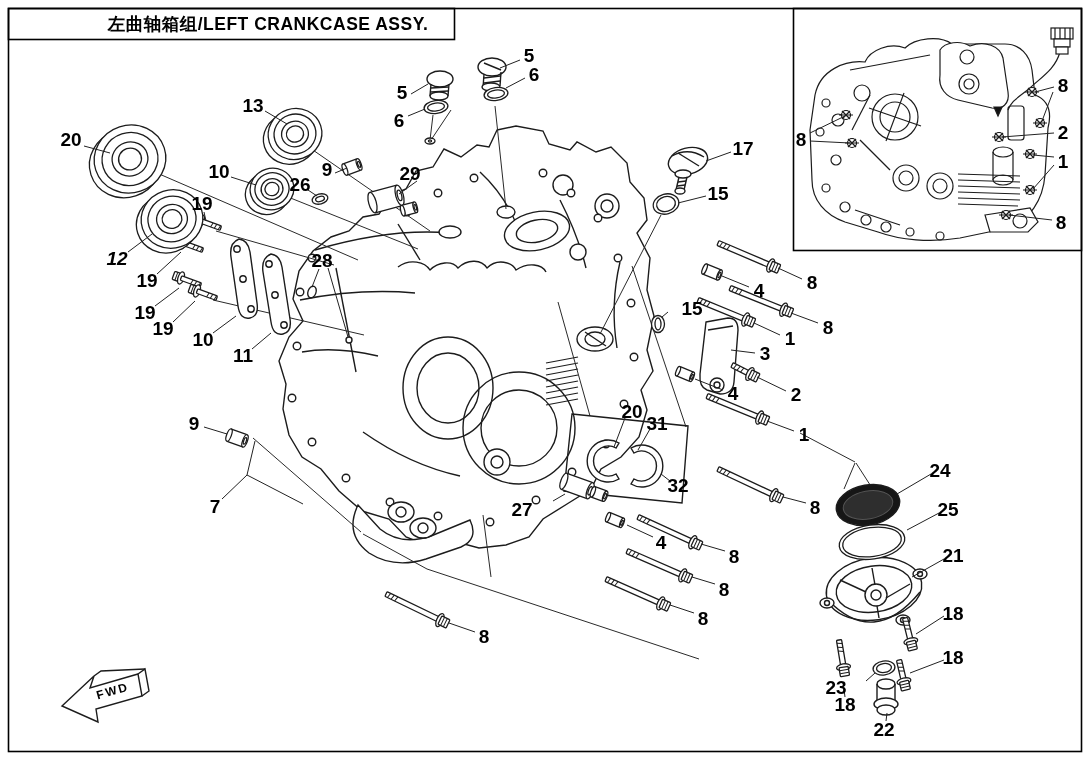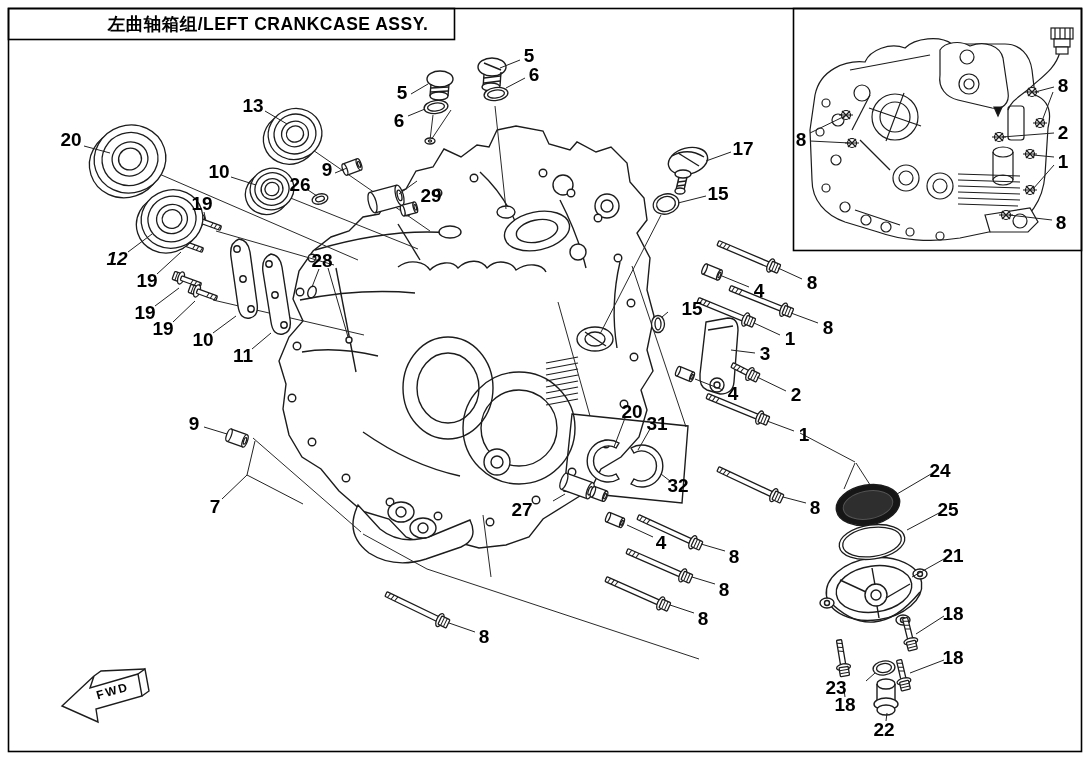--- a/index.html
+++ b/index.html
@@ -673,21 +673,21 @@
 <div class="title-box">
   <span class="title-text">左曲轴箱组/LEFT CRANKCASE ASSY.</span>
 </div>
 <div class="fwd-text">FWD</div>
 <div id="callout-layer">
       <div class="co" style="left: 71px; top: 139px;">20</div>
       <div class="co" style="left: 253px; top: 105px;">13</div>
       <div class="co" style="left: 219px; top: 171px;">10</div>
       <div class="co" style="left: 300px; top: 184px;">26</div>
       <div class="co" style="left: 327px; top: 169px;">9</div>
-      <div class="co" style="left: 431px; top: 173px; margin-top: 22px;">29</div>
+      <div class="co" style="left: 410px; top: 173px;">29</div>
       <div class="co" style="left: 402px; top: 92px;">5</div>
       <div class="co" style="left: 399px; top: 120px;">6</div>
       <div class="co" style="left: 529px; top: 55px;">5</div>
       <div class="co" style="left: 534px; top: 74px;">6</div>
       <div class="co" style="left: 743px; top: 148px;">17</div>
       <div class="co" style="left: 718px; top: 193px;">15</div>
       <div class="co" style="left: 117px; top: 258px; font-style: italic;">12</div>
       <div class="co" style="left: 202px; top: 203px;">19</div>
       <div class="co" style="left: 147px; top: 280px;">19</div>
       <div class="co" style="left: 145px; top: 312px;">19</div>

